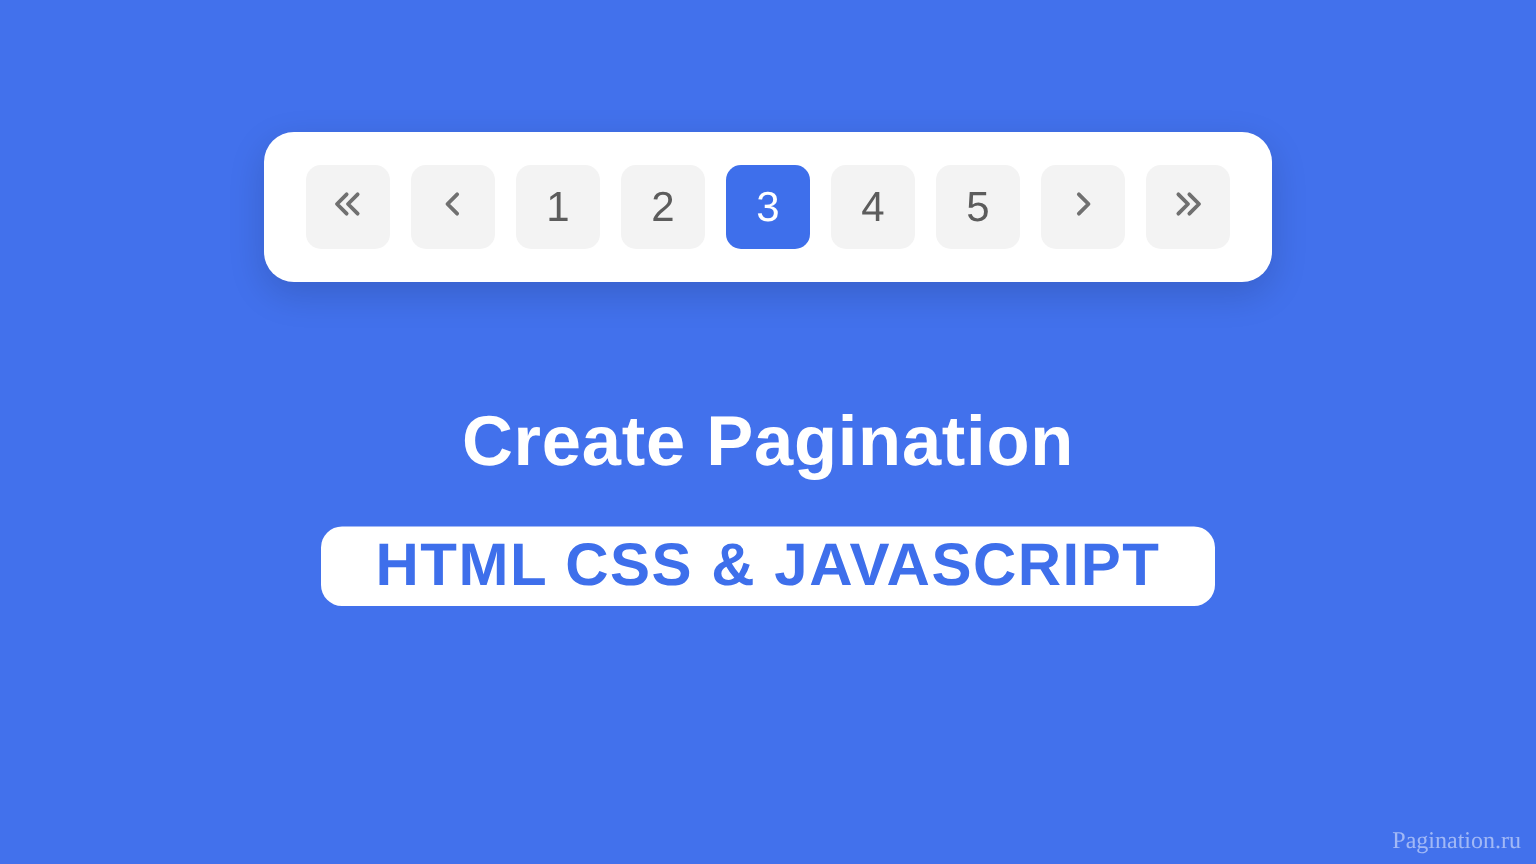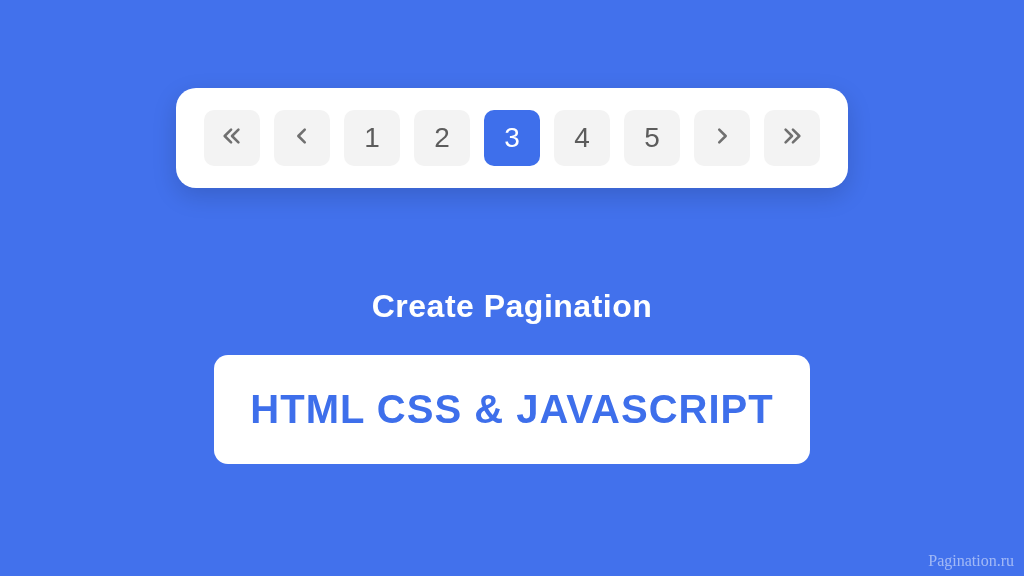--- a/index.html
+++ b/index.html
@@ -45,31 +45,31 @@
     width: 22px;
     height: 22px;
     stroke: #707070;
     stroke-width: 2.8;
     fill: none;
     stroke-linecap: round;
     stroke-linejoin: round;
   }
   .page-btn.wide svg { width: 28px; }
   .heading {
-    margin-top: 100px;
-    font-size: 32px;
+    margin-top: 78px;
+    font-size: 47px;
     font-weight: 800;
     color: #ffffff;
     letter-spacing: 0.5px;
   }
   .subtitle-box {
     margin-top: 30px;
     background: #ffffff;
     border-radius: 14px;
-    padding: 32px 36px;
+    padding: 4px 36px;
   }
   .subtitle-text {
     font-size: 40px;
     font-weight: 800;
     color: #3e6feb;
     letter-spacing: 1px;
   }
   .watermark {
     position: absolute;
     bottom: 6px;

